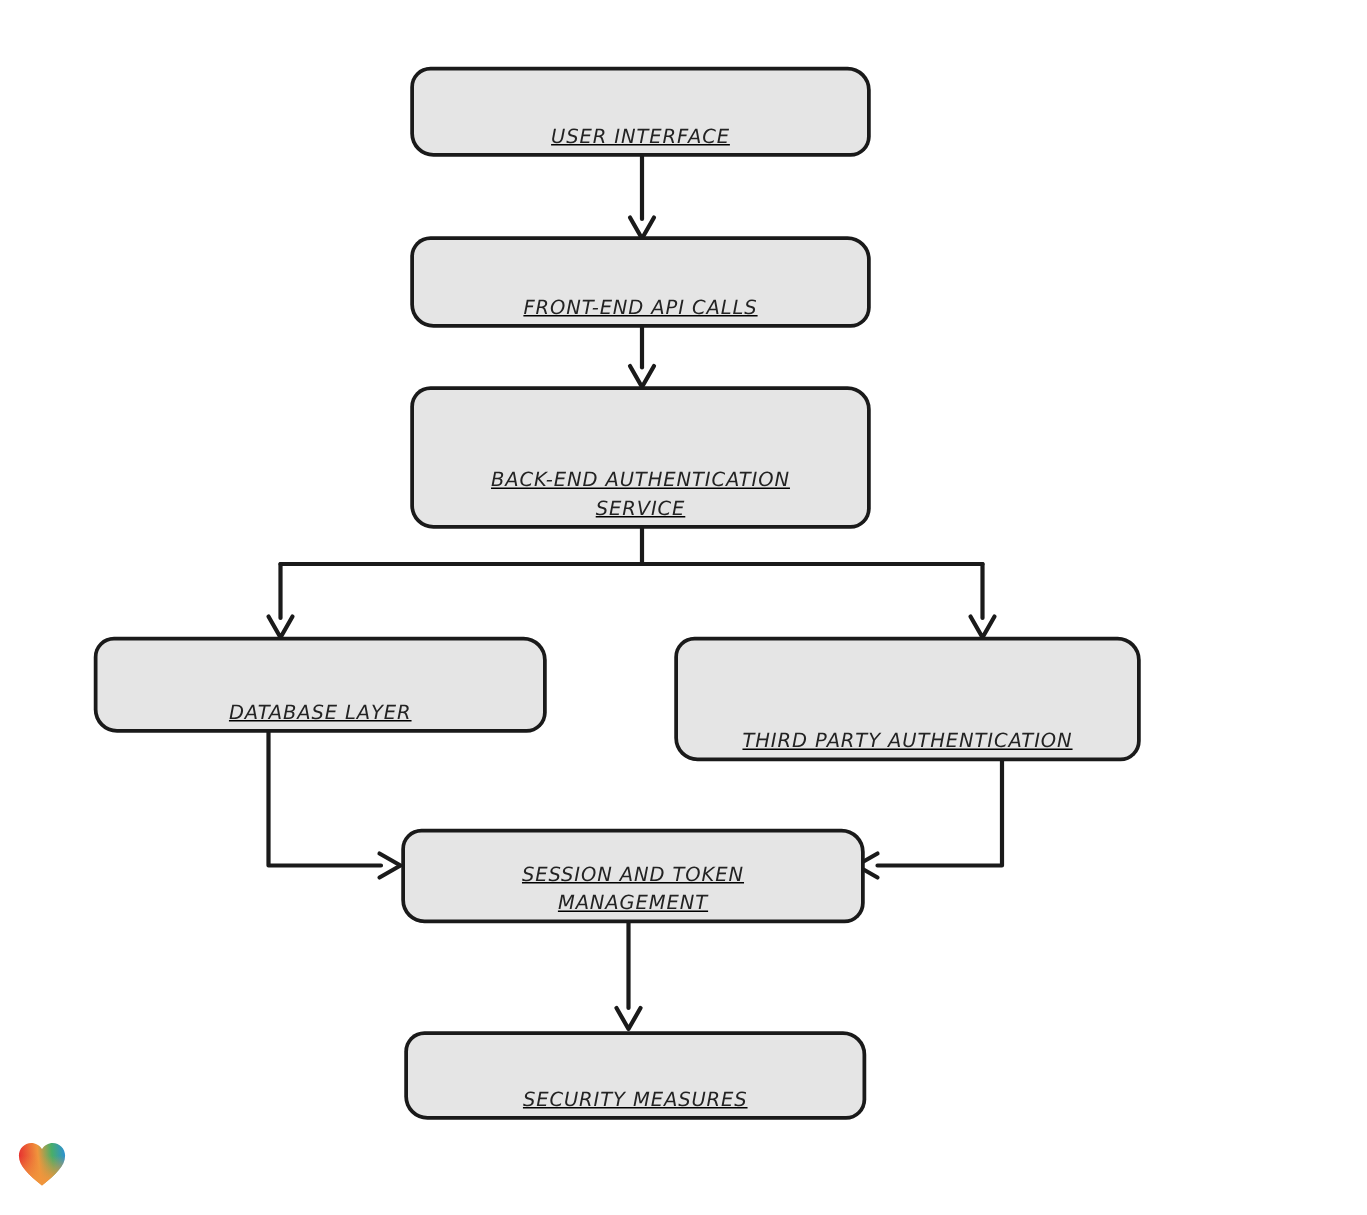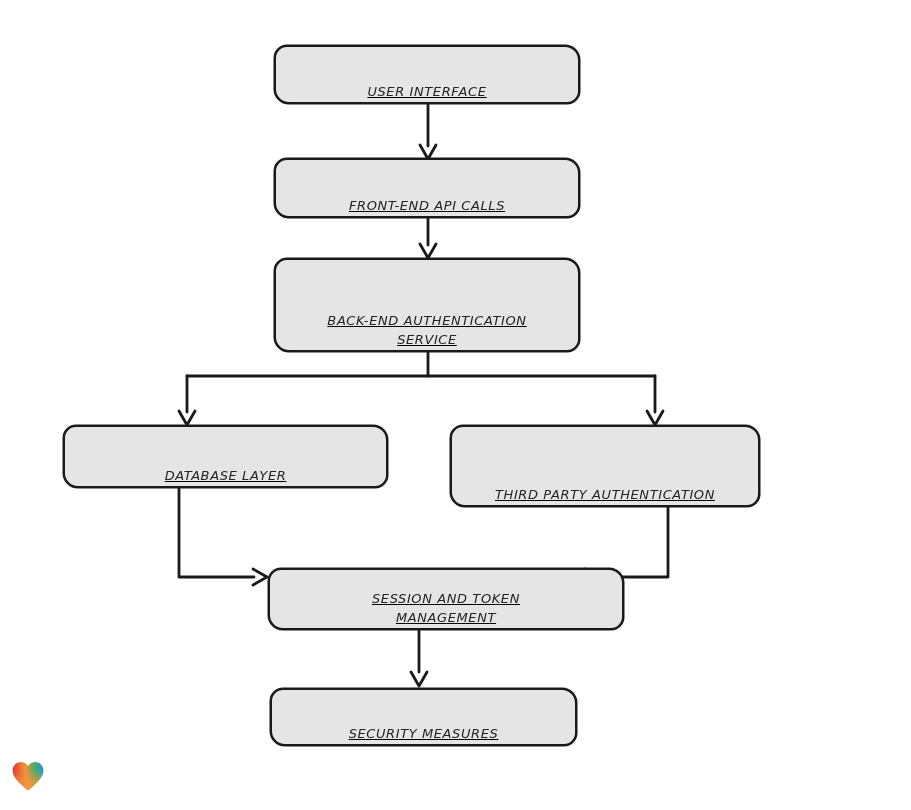--- a/index.html
+++ b/index.html
@@ -41,23 +41,23 @@
     font-style: italic;
     font-weight: 500;
     letter-spacing: 0.6px;
     line-height: 1.45;
     color: #232323;
     text-transform: uppercase;
   }
   .n-user-interface        { left: 274px; top: 45px;  width: 306px; height: 59px; }
   .n-front-end-api-calls   { left: 274px; top: 158px; width: 306px; height: 60px; }
   .n-back-end-auth         { left: 274px; top: 258px; width: 306px; height: 94px; }
-  .n-database-layer        { left: 63px;  top: 425px; width: 325px; height: 63px; }
+  .n-database-layer        { left: 63px;  top: 425px; width: 301px; height: 63px; }
   .n-third-party-auth      { left: 450px; top: 425px; width: 310px; height: 82px; }
-  .n-session-token         { left: 268px; top: 568px; width: 356px; height: 62px; }
+  .n-session-token         { left: 268px; top: 553px; width: 308px; height: 62px; }
   .n-security-measures     { left: 270px; top: 688px; width: 307px; height: 58px; }
   .logo {
     position: absolute;
     left: 11px;
     top: 760px;
     width: 34px;
     height: 32px;
     cursor: pointer;
   }
 </style>

